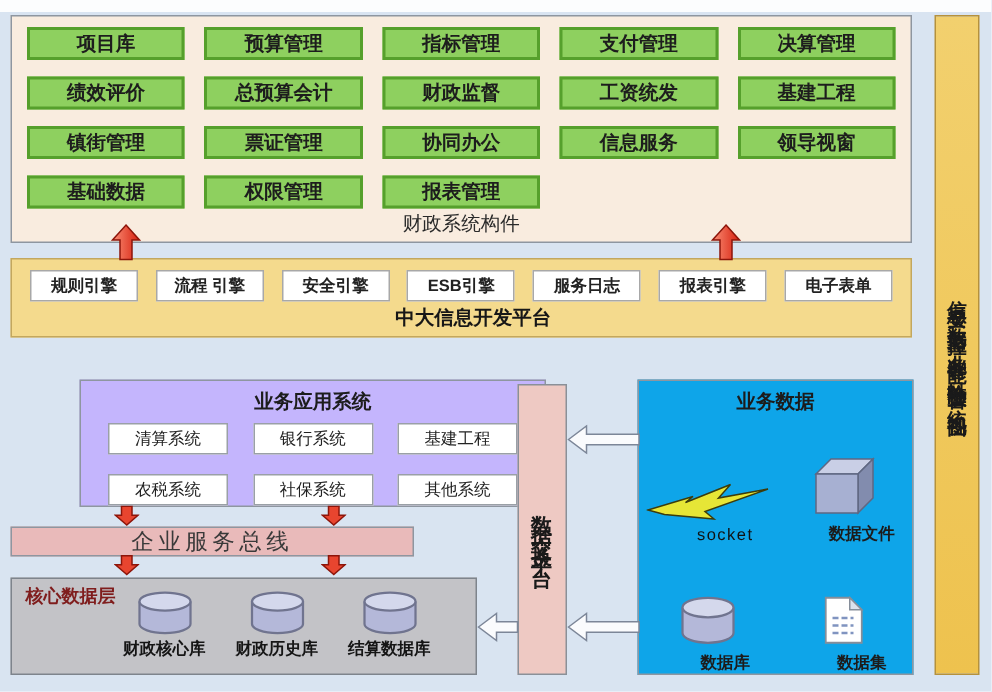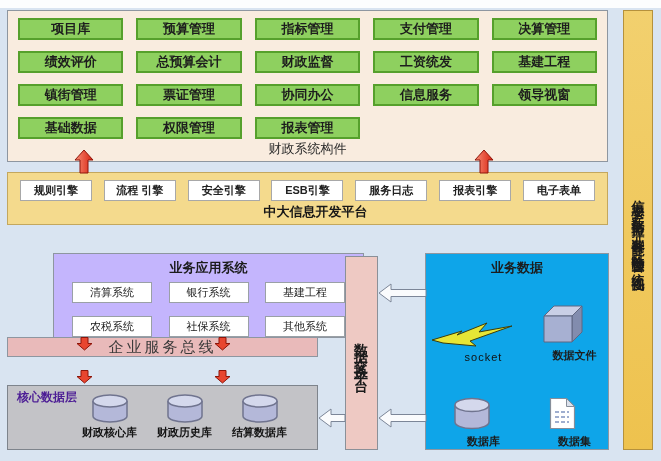--- a/index.html
+++ b/index.html
@@ -31,26 +31,26 @@
 
   
   #biz-app{left:7px;top:253px;width:311px;height:85px;background:#c4b5fd;margin-left:46px;}
   .sec-title{text-align:center;font-size:13px;font-weight:bold;color:#1c1c1c;padding-top:5px;}
   .sys-grid{display:grid;grid-template-columns:repeat(3,80px);justify-content:space-between;
             gap:13px 0;padding:5px 18px 0;}
   .sys{height:21px;background:#ffffff;border:1px solid #9aa0a6;display:flex;align-items:center;
        justify-content:center;font-size:11px;font-weight:normal;color:#222;box-sizing:border-box;}
 
   
-  #esb-bar{left:7px;top:337px;width:311px;height:20px;background:#e9baba;display:flex;align-items:center;
+  #esb-bar{left:7px;top:351px;width:269px;height:20px;background:#e9baba;display:flex;align-items:center;
            justify-content:center;font-size:15px;color:#3a3a3a;letter-spacing:3px;}
 
   
   #core-data{left:7px;top:385px;width:311px;height:65px;background:#c3c3c7;border-color:#7e848c;}
-  .core-label{position:absolute;left:9px;top:3px;font-size:12px;font-weight:bold;color:#4c1d95;}
+  .core-label{position:absolute;left:9px;top:3px;font-size:12px;font-weight:bold;color:#7f1d1d;}
   .db-row{display:flex;justify-content:space-between;padding:8px 20px 0;margin-left:44px;}
   .db-item{display:flex;flex-direction:column;align-items:center;width:88px;}
   .db-item span{font-size:11px;font-weight:bold;color:#151515;margin-top:1px;}
 
   
   #exchange-bar{left:345px;top:256px;width:33px;height:194px;background:#eec9c3;border-color:#8a9098;
                 display:flex;align-items:center;justify-content:center;}
   #exchange-bar .vtext{font-size:14px;letter-spacing:7px;}
 
   

